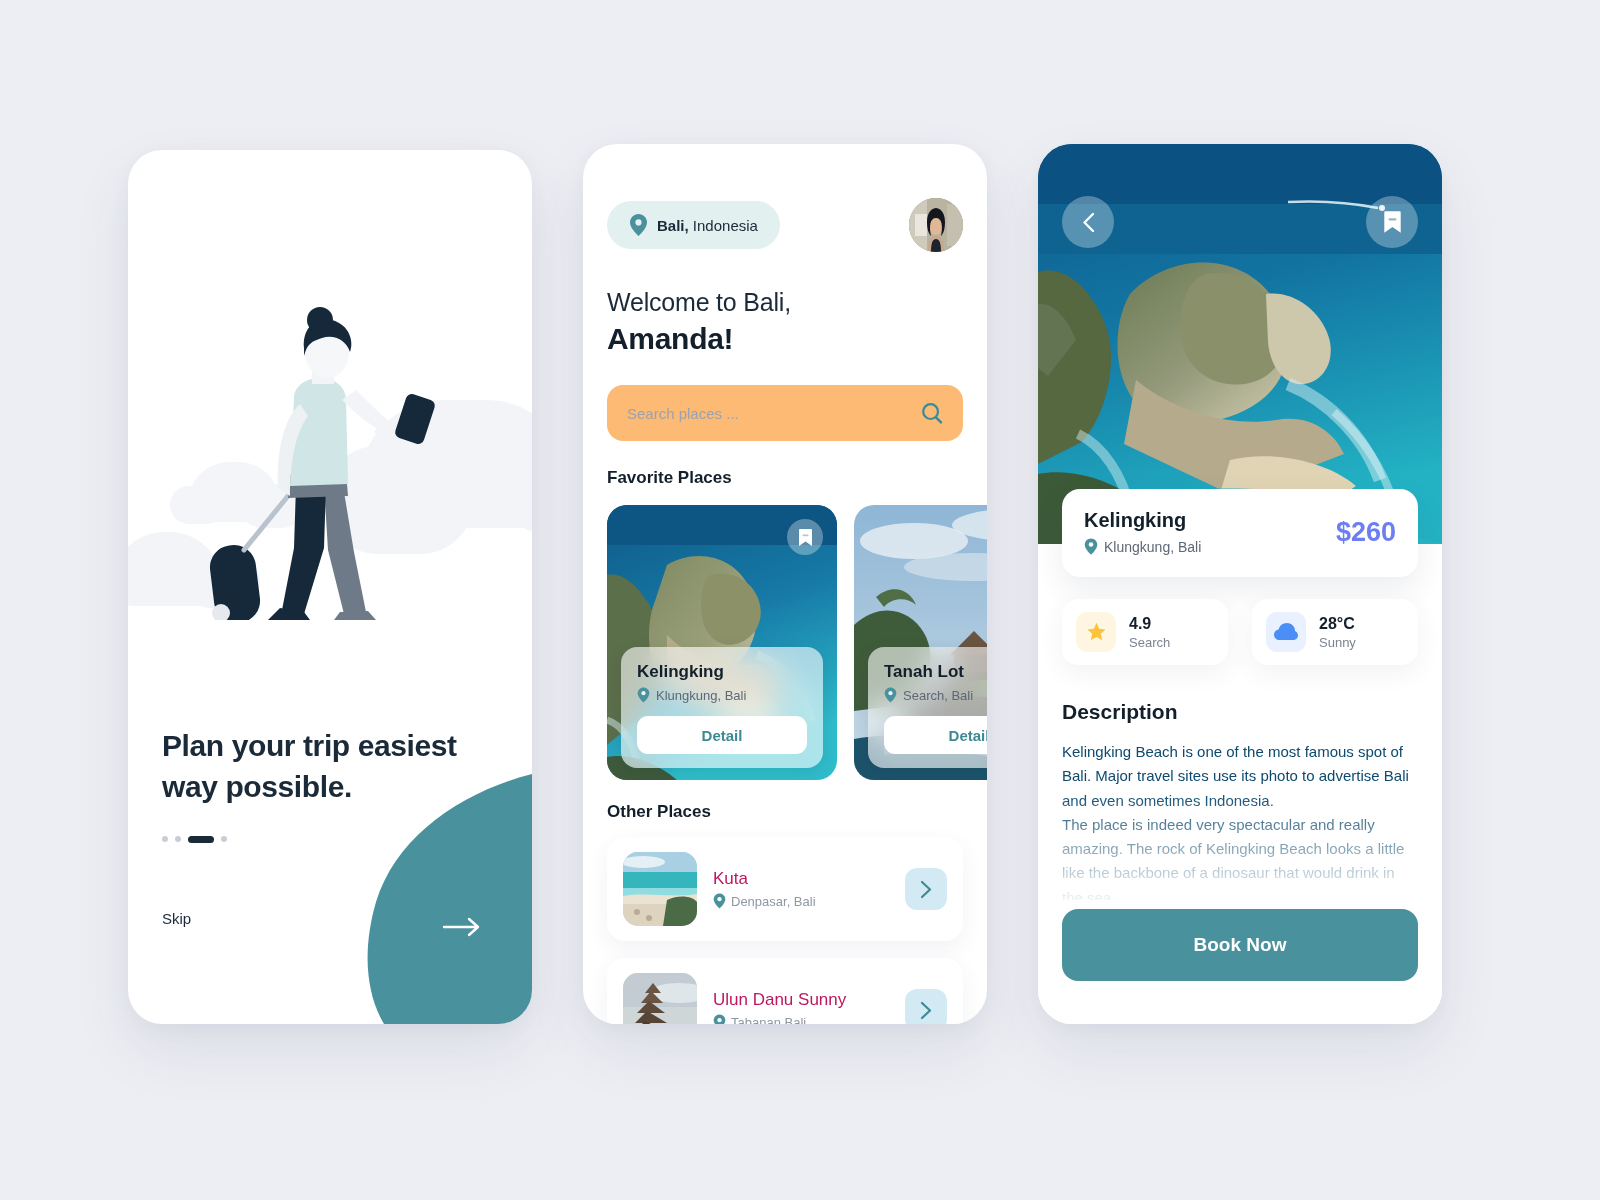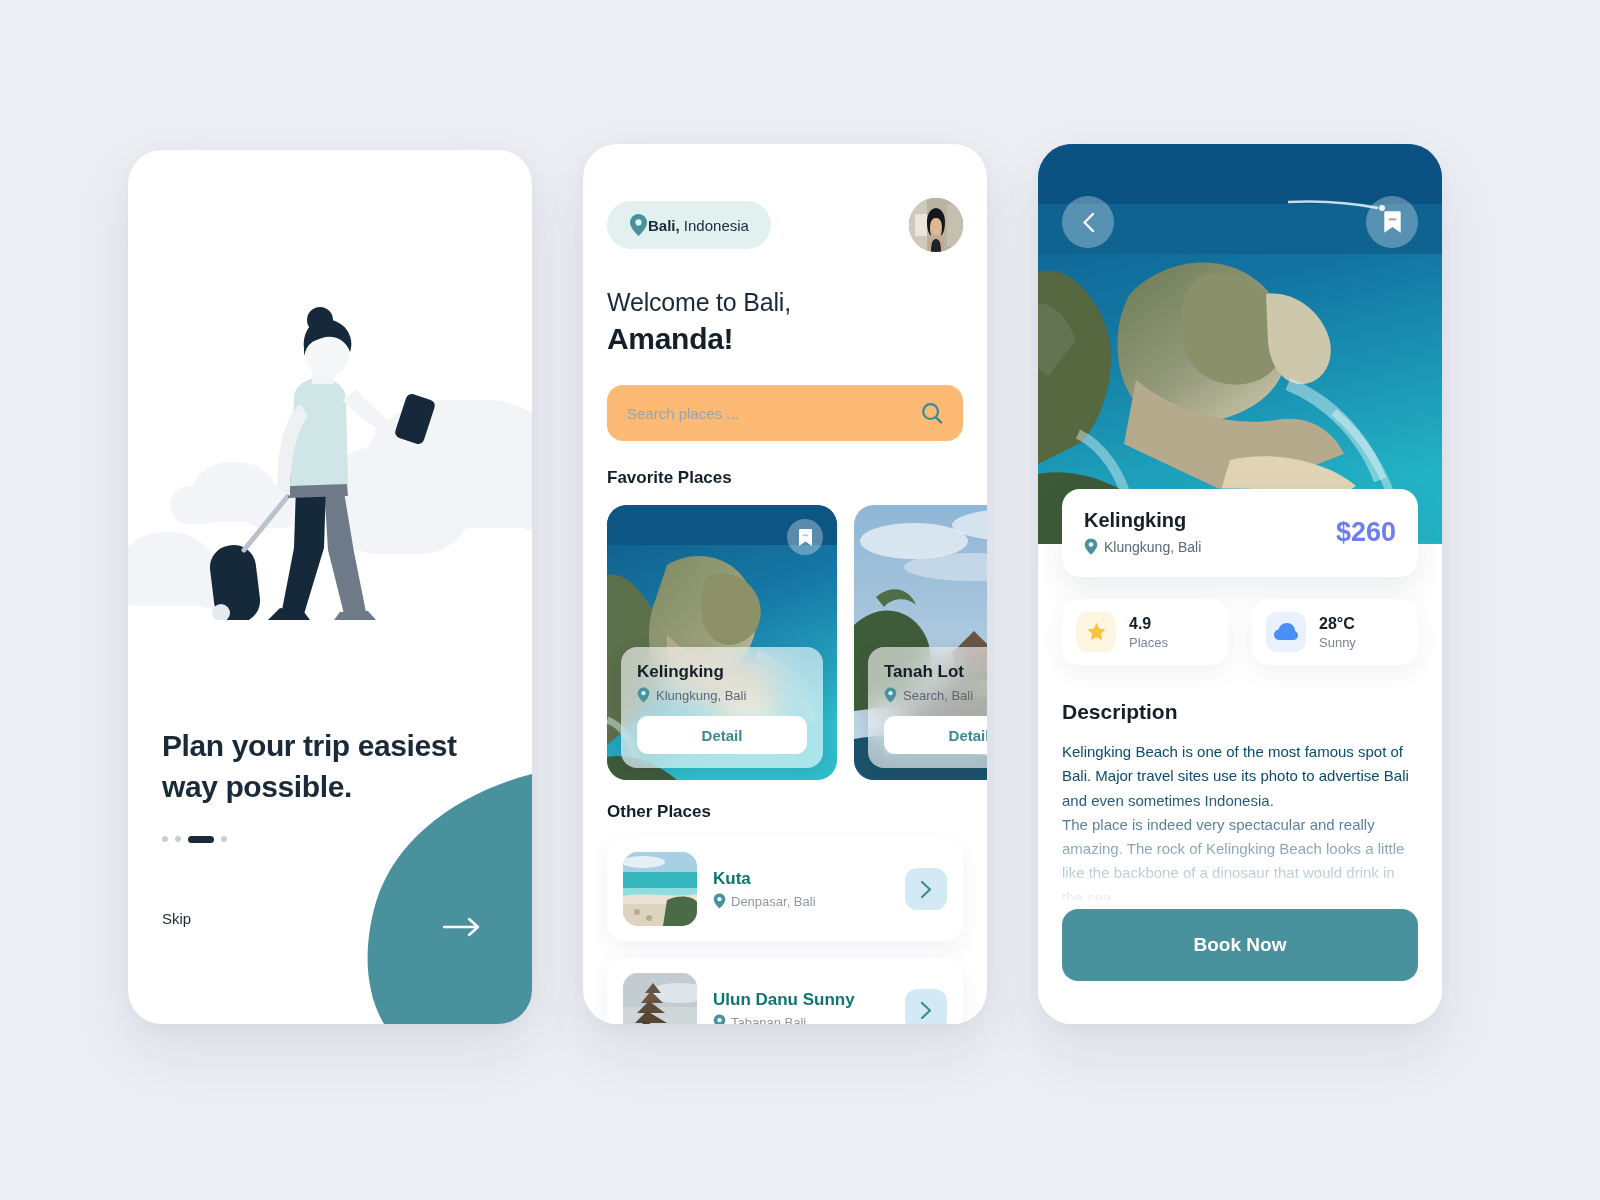--- a/index.html
+++ b/index.html
@@ -52,21 +52,21 @@
   .blob { position: absolute; right: 0; bottom: 0; width: 240px; height: 250px; }
   .blob-arrow {
     position: absolute; right: 50px; bottom: 86px;
     width: 40px; height: 22px; color: #ffffff;
   }
 
   
   .home { position: relative; width: 100%; height: 100%; padding: 0 24px; }
   .home-top { display: flex; align-items: center; justify-content: space-between; padding-top: 54px; }
   .loc-pill {
-    display: inline-flex; align-items: center; 
+    display: inline-flex; align-items: center; gap: 9px;
     background: #e2f0ef; border-radius: 30px; padding: 13px 22px;
   }
   .loc-text { font-size: 15px; color: #1b2a38; }
   .loc-text b { font-weight: 700; }
   .avatar {
     width: 54px; height: 54px; border-radius: 50%;
     overflow: hidden; flex: 0 0 auto;
     background: #8d8470;
   }
   .welcome { margin-top: 34px; }
@@ -116,21 +116,21 @@
 
   .other-list { margin-top: 15px; display: flex; flex-direction: column; gap: 17px; }
   .other-item {
     background: #ffffff; border-radius: 18px;
     box-shadow: 0 8px 22px rgba(60,70,110,.07);
     display: flex; align-items: center; gap: 16px;
     padding: 15px 16px;
   }
   .other-thumb { width: 74px; height: 74px; border-radius: 15px; overflow: hidden; flex: 0 0 auto; }
   .other-txt { flex: 1 1 auto; }
-  .other-name { font-size: 17px; font-weight: 700; color: #0f766e; }
+  .other-name { font-size: 17px; font-weight: 400; color: #be185d; }
   .other-loc { display: flex; align-items: center; gap: 5px; margin-top: 4px; font-size: 13px; color: #8e97a3; }
   .chev-btn {
     width: 42px; height: 42px; border-radius: 12px;
     background: #d3eaf4; display: flex; align-items: center; justify-content: center;
     flex: 0 0 auto;
   }
 
   
   .detail { position: relative; width: 100%; height: 100%; background: #fff; }
   .hero { position: relative; width: 100%; height: 400px; overflow: hidden; }
@@ -514,21 +514,21 @@
 
       <div class="stats">
         <div class="stat">
           <div class="stat-ico" style="background:#fef6e0">
             <svg width="21" height="20" viewBox="0 0 21 20">
               <path d="M10.5 0.8 L13.2 6.7 L19.6 7.4 L14.8 11.8 L16.2 18.2 L10.5 14.9 L4.8 18.2 L6.2 11.8 L1.4 7.4 L7.8 6.7 Z" fill="#fcc43e"></path>
             </svg>
           </div>
           <div>
             <div class="stat-v">4.9</div>
-            <div class="stat-l">Places</div>
+            <div class="stat-l">Search</div>
           </div>
         </div>
         <div class="stat">
           <div class="stat-ico" style="background:#eaf1fe">
             <svg width="24" height="18" viewBox="0 0 24 18">
               <path d="M5.6 17 C2.5 17 0 14.6 0 11.7 C0 9.1 2 6.9 4.6 6.5 C5.4 2.8 8.8 0 12.8 0 C17.3 0 21 3.5 21.1 7.9 C22.8 8.6 24 10.2 24 12.2 C24 14.9 21.8 17 19.1 17 Z" fill="#4b8ef5"></path>
             </svg>
           </div>
           <div>
             <div class="stat-v">28°C</div>

